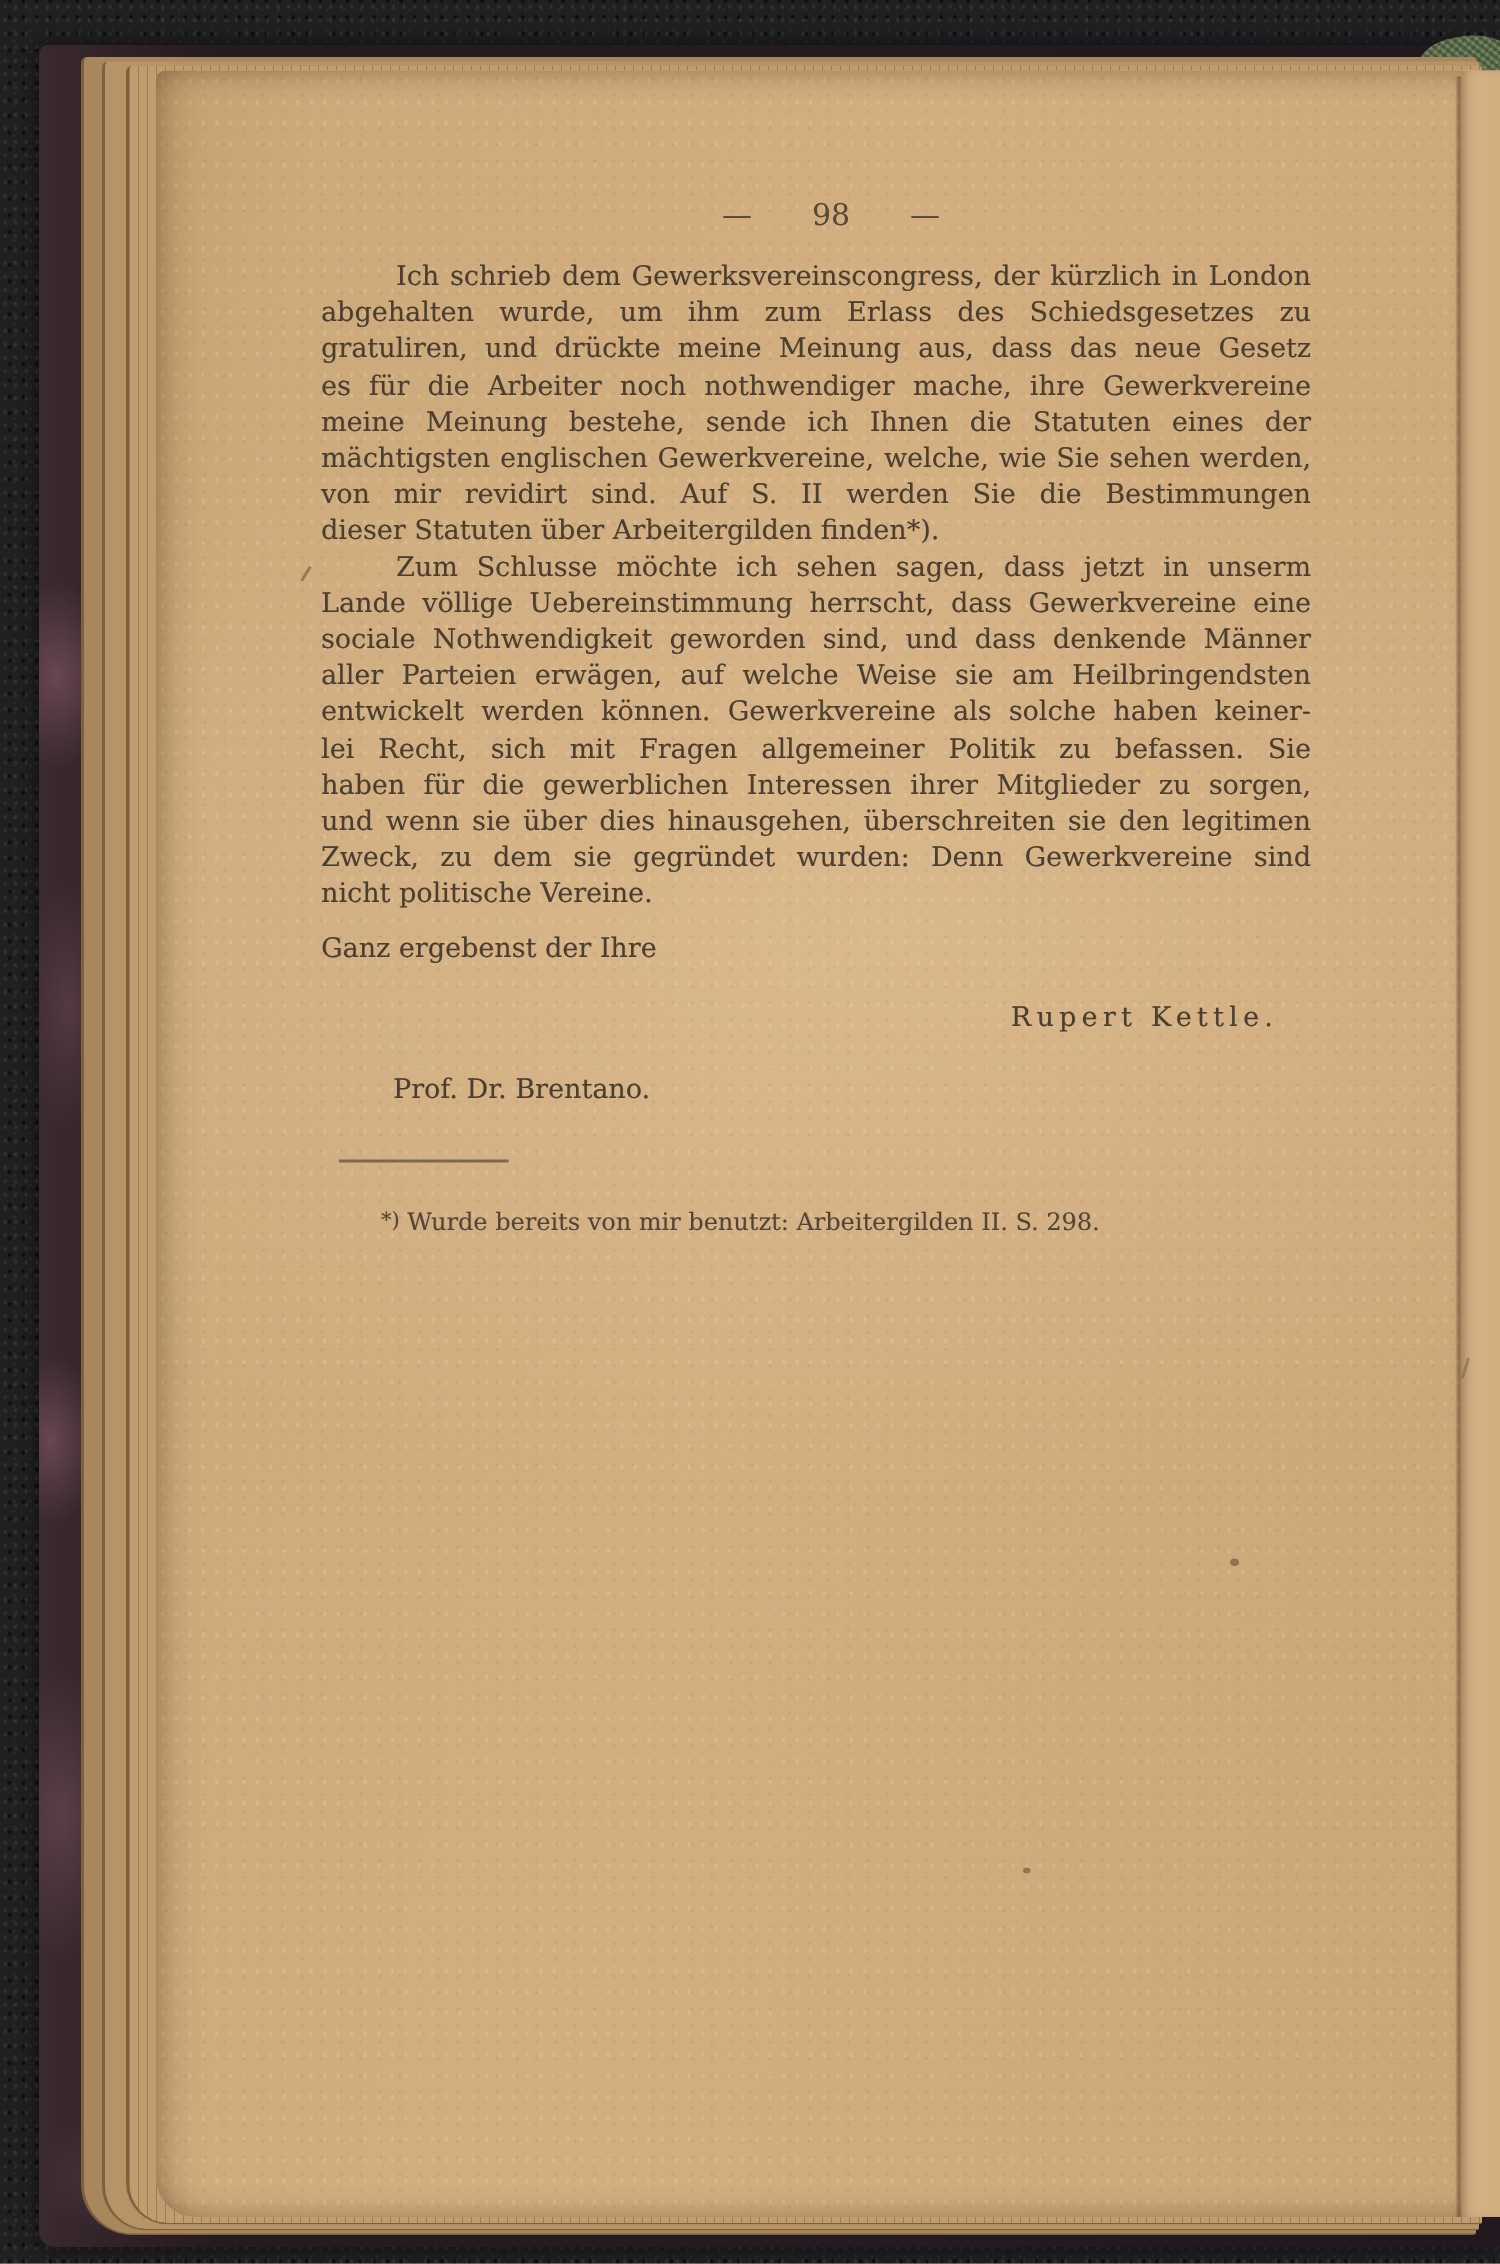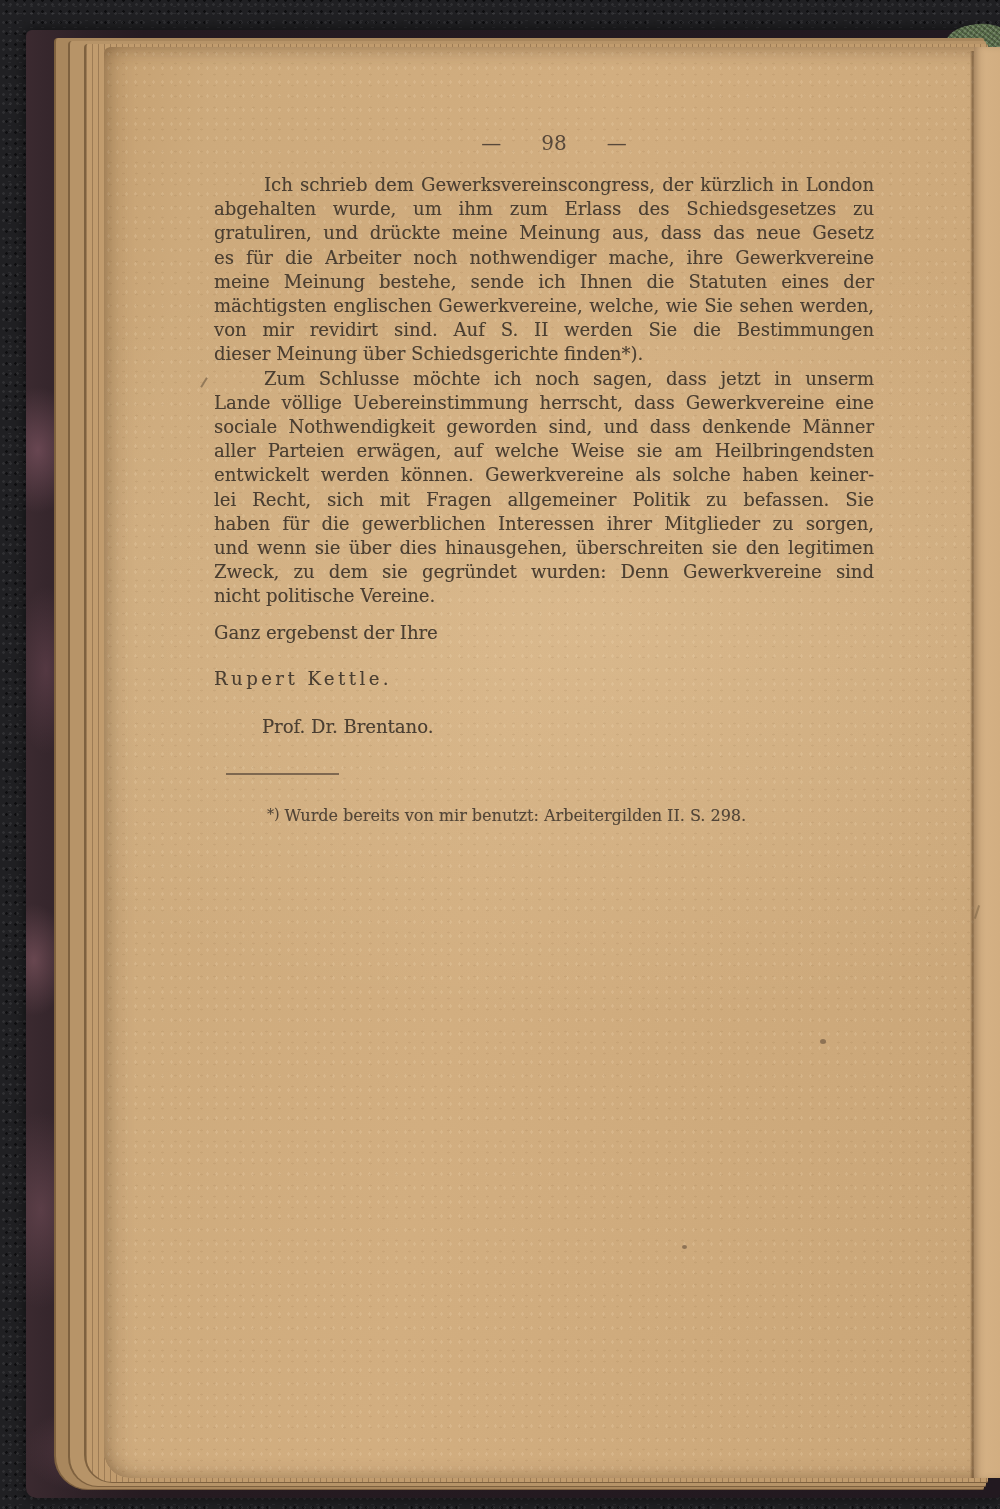--- a/index.html
+++ b/index.html
@@ -104,29 +104,29 @@
   .textblock {
     position: absolute; left: 110px; top: 126px; width: 660px;
     color: #4a3e31; font-size: 18px; line-height: 24.2px;
     text-shadow: 0.3px 0.3px 0 rgba(74,62,49,0.35);
   }
   .line { text-align: justify; text-align-last: justify; }
   .line.end { text-align-last: left; }
   .line.indent { text-indent: 50px; }
 
   .valediction { margin-top: 12px; }
-  .signature   { margin-top: 22px; text-align: left; padding-right: 22px; letter-spacing: 3.5px; }
+  .signature   { margin-top: 22px; text-align: right; padding-right: 22px; letter-spacing: 3.5px; }
   .addressee   { margin-top: 24px; padding-left: 48px; }
 
   .fn-divider {
     position: absolute; left: 122px; top: 726px; width: 113px; height: 2px;
     background: #6e5b46; opacity: 0.85;
   }
   .footnote {
-    position: absolute; left: 163px; top: 756px; width: 620px;
+    position: absolute; left: 150px; top: 756px; width: 620px;
     color: #524537; font-size: 16px; line-height: 22px;
     text-shadow: 0.3px 0.3px 0 rgba(74,62,49,0.3);
   }
   .footnote .marker { font-size: 14px; vertical-align: 2px; }
 
   
   .speck { position: absolute; background: #5a4634; border-radius: 50%; opacity: 0.55; }
   .speck.a { left: 716px; top: 992px;  width: 6px; height: 5px; }
   .speck.b { left: 578px; top: 1198px; width: 5px; height: 4px; }
   .mark-fold {
@@ -159,24 +159,24 @@
 
   <div class="textblock">
     <div>
         <div class="line indent">Ich schrieb dem Gewerksvereinscongress, der kürzlich in London</div>
         <div class="line">abgehalten wurde, um ihm zum Erlass des Schiedsgesetzes zu</div>
         <div class="line">gratuliren, und drückte meine Meinung aus, dass das neue Gesetz</div>
         <div class="line">es für die Arbeiter noch nothwendiger mache, ihre Gewerkvereine</div>
         <div class="line">meine Meinung bestehe, sende ich Ihnen die Statuten eines der</div>
         <div class="line">mächtigsten englischen Gewerkvereine, welche, wie Sie sehen werden,</div>
         <div class="line">von mir revidirt sind. Auf S. II werden Sie die Bestimmungen</div>
-        <div class="line end">dieser Meinung über Schiedsgerichte finden*).</div>
+        <div class="line end">dieser Statuten über Arbeitergilden finden*).</div>
       </div>
     <div>
-        <div class="line indent">Zum Schlusse möchte ich noch sagen, dass jetzt in unserm</div>
+        <div class="line indent">Zum Schlusse möchte ich sehen sagen, dass jetzt in unserm</div>
         <div class="line">Lande völlige Uebereinstimmung herrscht, dass Gewerkvereine eine</div>
         <div class="line">sociale Nothwendigkeit geworden sind, und dass denkende Männer</div>
         <div class="line">aller Parteien erwägen, auf welche Weise sie am Heilbringendsten</div>
         <div class="line">entwickelt werden können. Gewerkvereine als solche haben keiner-</div>
         <div class="line">lei Recht, sich mit Fragen allgemeiner Politik zu befassen.  Sie</div>
         <div class="line">haben für die gewerblichen Interessen ihrer Mitglieder zu sorgen,</div>
         <div class="line">und wenn sie über dies hinausgehen, überschreiten sie den legitimen</div>
         <div class="line">Zweck, zu dem sie gegründet wurden: Denn Gewerkvereine sind</div>
         <div class="line end">nicht politische Vereine.</div>
       </div>

